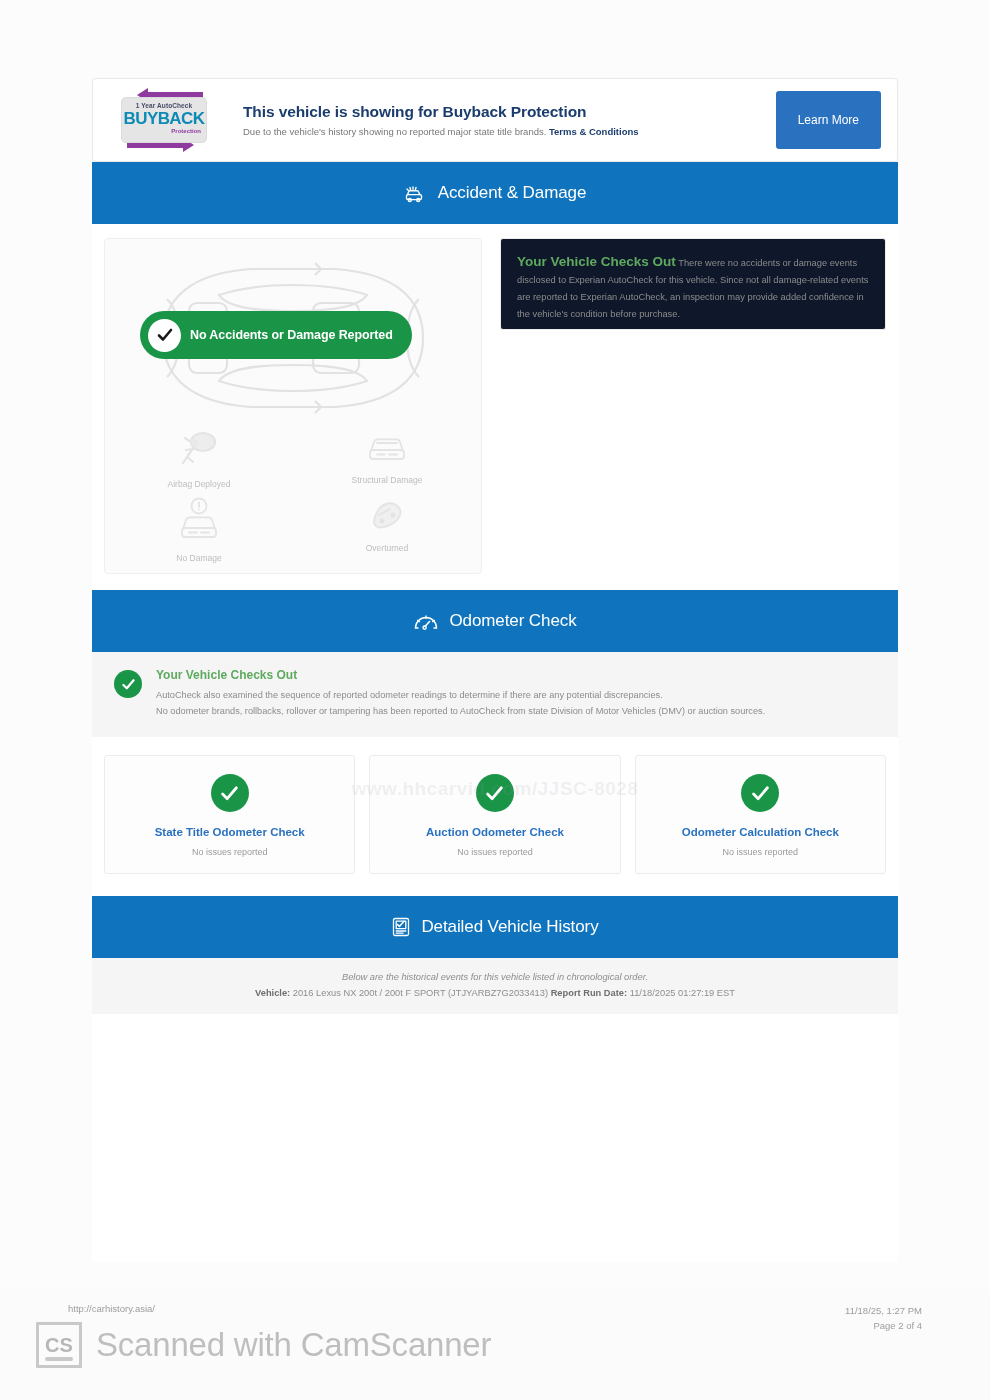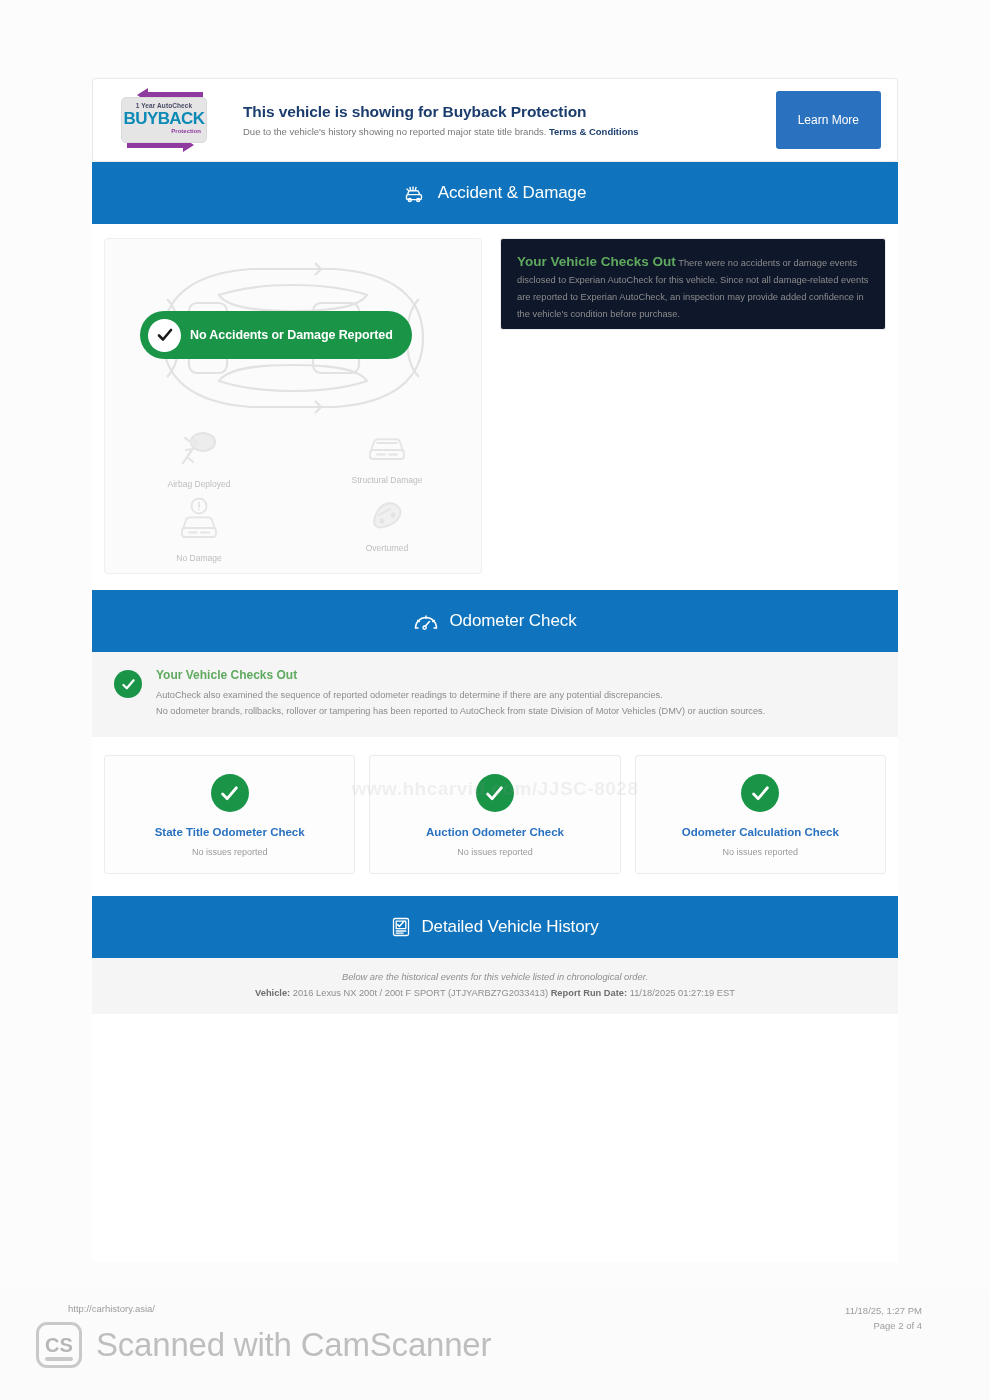--- a/index.html
+++ b/index.html
@@ -378,21 +378,21 @@
     position: absolute;
     left: 36px;
     top: 1322px;
     display: flex;
     align-items: center;
     gap: 14px;
   }
   .cs-logo {
     width: 46px; height: 46px;
     border: 3px solid #c9c9c9;
-    border-radius: 11px;
+    border-radius: 1px;
     display: flex;
     align-items: center;
     justify-content: center;
     font-size: 20px;
     font-weight: bold;
     color: #b6b6b6;
     position: relative;
   }
   .cs-logo::after {
     content: "";

